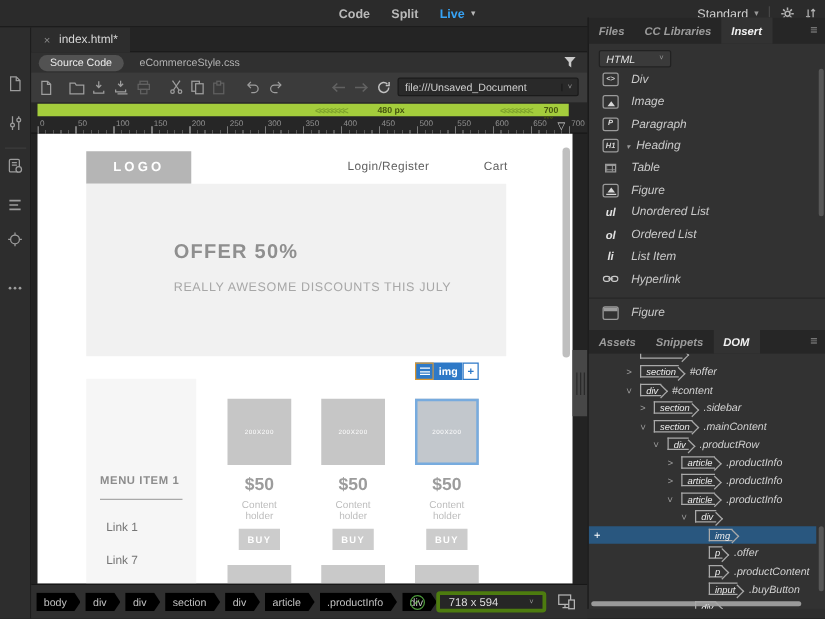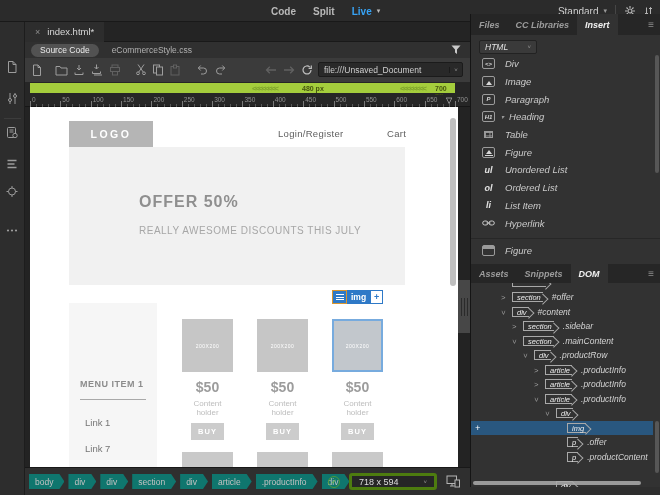--- a/index.html
+++ b/index.html
@@ -90,21 +90,21 @@
   .seltag { min-width:22px; height:14px; background:#2e79c7; color:#fff; font-size:8.5px; font-weight:bold; display:flex; align-items:center; justify-content:center; padding:0 4px; }
   .selplus { width:13px; height:14px; background:#fff; border:1px solid #2e79c7; color:#2e79c7; font-size:9px; font-weight:bold; display:flex; align-items:center; justify-content:center; }
 
   .pagescroll { position:absolute; left:425px; top:11px; width:6px; height:168px; background:#bfbfbf; border-radius:3px; }
   .grabber { position:absolute; left:433px; top:173px; width:12px; height:53px; background:#474747; display:flex; align-items:center; justify-content:center; gap:2px; }
   .grabber i { display:block; width:1px; height:18px; background:#2a2a2a; }
 
   
   .statusbar { position:absolute; left:25px; top:467px; width:445px; height:28px; background:#2f2f2f; border-top:1px solid #181818; display:flex; align-items:center; }
   .tagsel { display:flex; gap:4px; margin-left:4px; }
-  .stag { height:15px; display:flex; align-items:center; padding:0 11px 0 6px; background:#0f766e; color:#c2c2c2; font-size:8.5px;
+  .stag { height:15px; display:flex; align-items:center; padding:0 11px 0 6px; background:#000000; color:#c2c2c2; font-size:8.5px;
     clip-path:polygon(0 0,calc(100% - 5px) 0,100% 50%,calc(100% - 5px) 100%,0 100%); }
   .stag.active { background:#2e75c5; color:#fff; font-weight:bold; }
   .sright { position:absolute; right:9px; display:flex; align-items:center; gap:9px; }
   .checkc { width:12px; height:12px; border:1px solid #4d9a3b; border-radius:50%; color:#65bb46; font-size:7px; display:flex; align-items:center; justify-content:center; }
   .sizebox { width:88px; height:17px; background:#262626; border:3px solid #4d7c0f; border-radius:3px; color:#dddddd; font-size:9px; display:flex; align-items:center; justify-content:space-between; padding:0 7px; }
   .sz-caret { font-size:6px; color:#9a9a9a; }
 
   
   .rpanel { position:absolute; left:470px; top:14px; width:190px; height:473px; background:#323232; border-left:1px solid #151515;font-style:italic; }
   .pgroup { position:absolute; left:0; right:0; }
@@ -606,20 +606,24 @@
             <span class="dpill" style="margin-left: 96px;">img</span>
           </div>
           <div class="drow" style="top: 152px;">
             <span class="dpill" style="margin-left: 96px;">p</span>
             <span class="dname">.offer</span>
           </div>
           <div class="drow" style="top: 166.5px;">
             <span class="dpill" style="margin-left: 96px;">p</span>
             <span class="dname">.productContent</span>
           </div>
+          <div class="drow" style="top: 181px;">
+            <span class="dpill" style="margin-left: 96px;">input</span>
+            <span class="dname">.buyButton</span>
+          </div>
           <div class="drow" style="top: 195.5px;">
             <span class="dpill" style="margin-left: 85px;">div</span>
           </div>
         </div>
     </div>
 
   </div>
 </div>
 
 </body></html>

